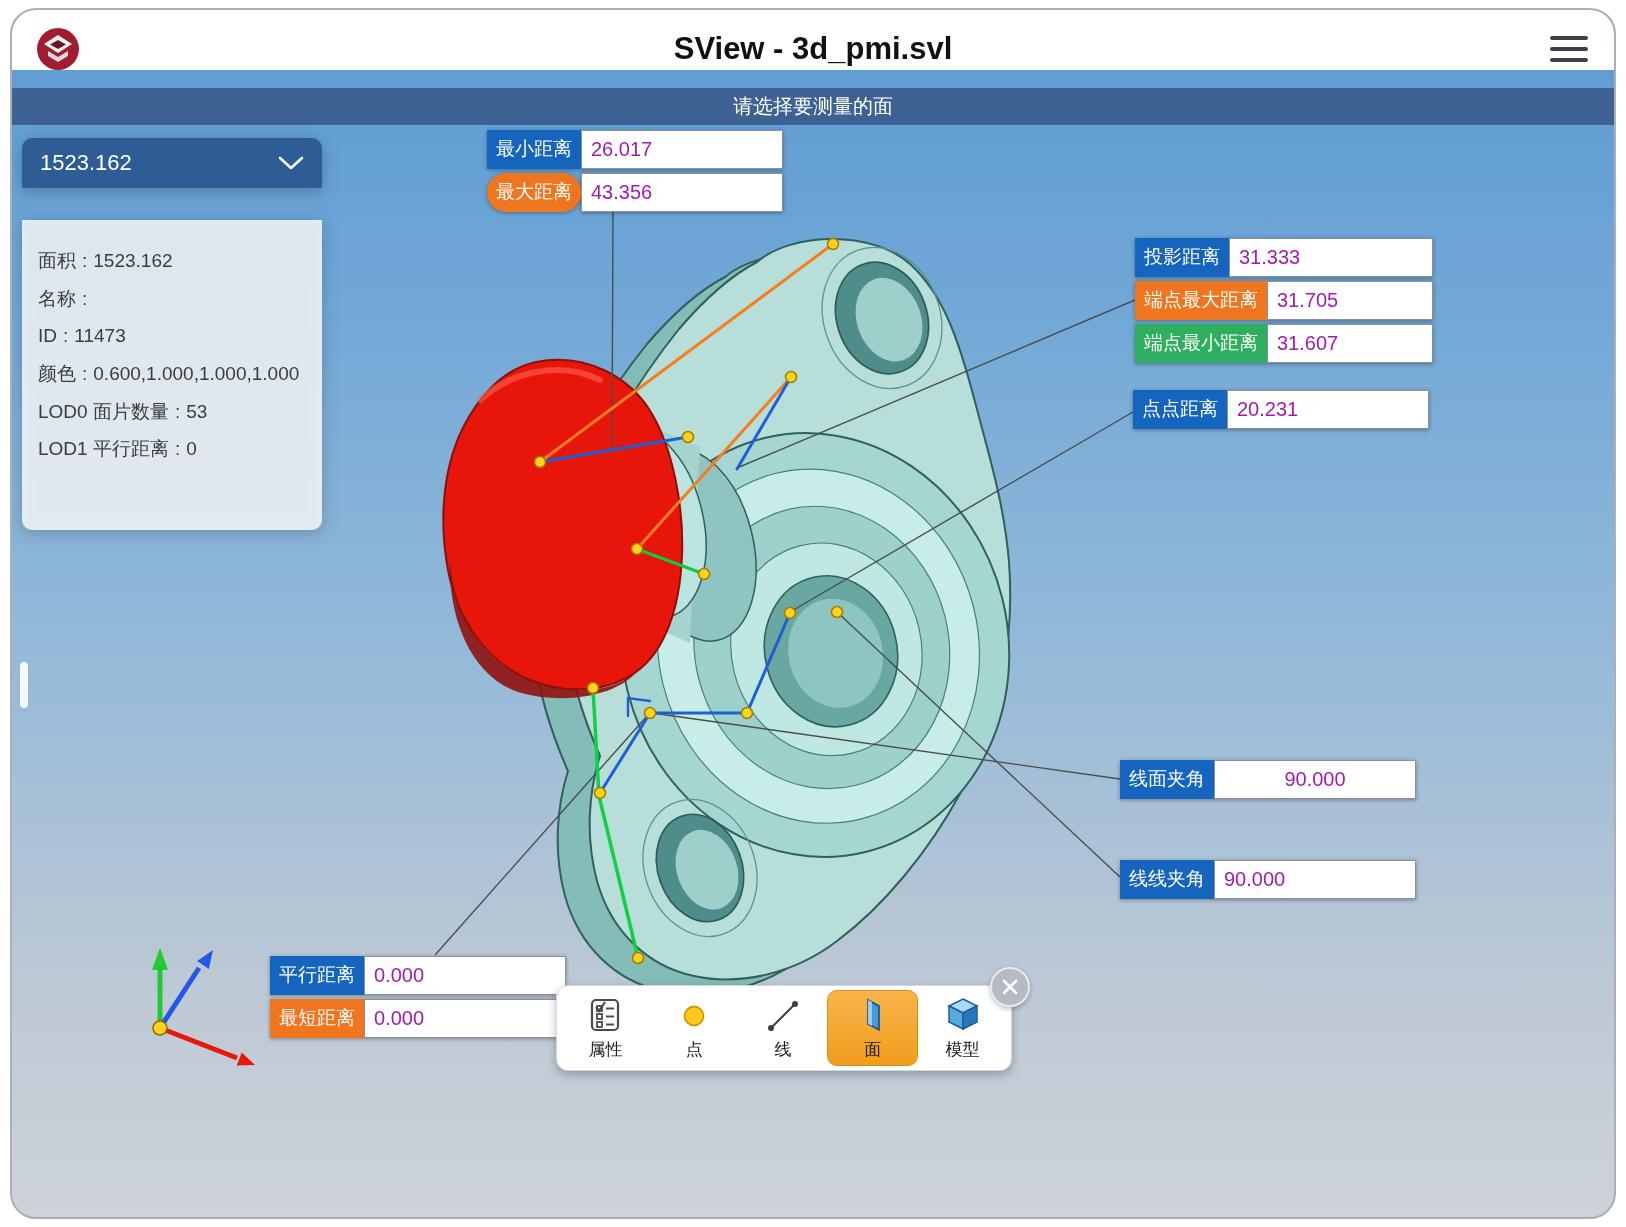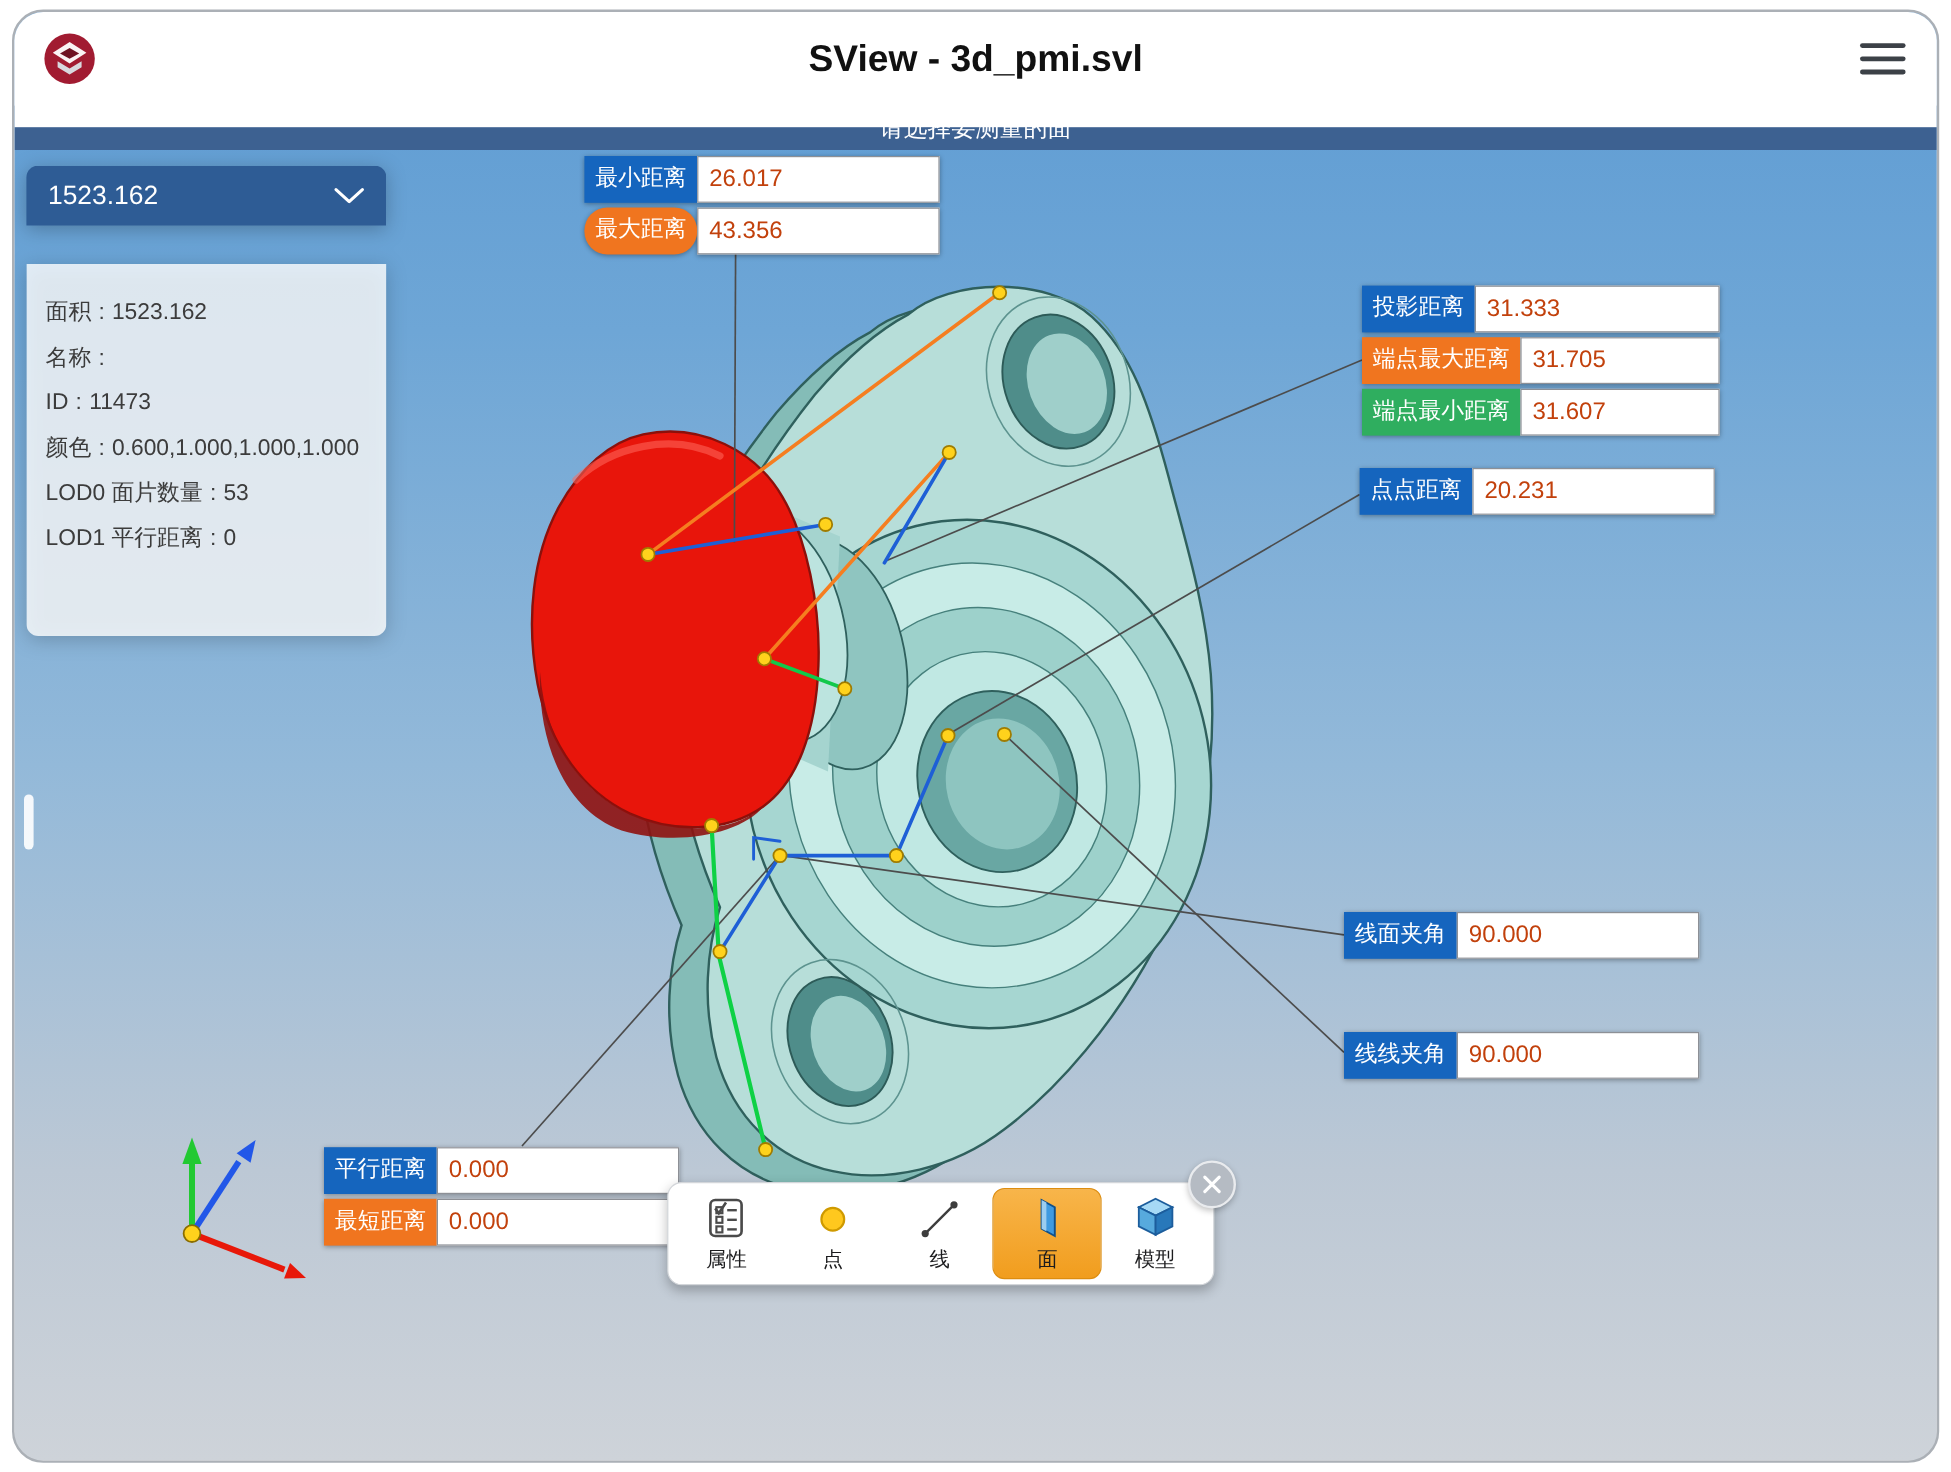--- a/index.html
+++ b/index.html
@@ -1,21 +1,21 @@
 <!DOCTYPE html>
 <html><head>
 <meta charset="utf-8">
 <style>
   html,body{margin:0;padding:0;background:#ffffff;width:1626px;height:1227px;overflow:hidden;
     font-family:"Liberation Sans","DejaVu Sans",sans-serif;}
   .device{position:absolute;left:10px;top:8px;right:10px;bottom:8px;border:2px solid #abb0b6;
     border-radius:26px;overflow:hidden;
     background:linear-gradient(180deg,#5d9bd3 0%,#6ea6d6 22%,#93b9d9 52%,#bcc8d5 80%,#ced3d9 100%);}
   
-  .topbar{position:absolute;left:0;top:0;right:0;height:96px;background:#ffffff;z-index:30;padding-left:24px;}
+  .topbar{position:absolute;left:0;top:0;right:0;height:60px;background:#ffffff;z-index:30;padding-left:24px;}
   .logo{position:absolute;left:24px;top:17px;width:44px;height:44px;}
   .title{position:absolute;left:0;right:0;top:0;height:78px;line-height:78px;text-align:center;
     font-size:31px;font-weight:700;color:#111;}
   .menu{position:absolute;right:26px;top:26px;width:38px;height:27px;cursor:pointer;}
   .menu span{display:block;height:4px;background:#3c4147;border-radius:2px;margin-bottom:7px;}
   
   .msgbar{position:absolute;left:0;top:78px;right:0;height:37px;z-index:29;
     display:flex;align-items:center;justify-content:center;color:#fff;font-size:20px;}
   
   .scene{position:absolute;left:-12px;top:-10px;width:1626px;height:1227px;z-index:1;}
@@ -25,21 +25,21 @@
   .panel-header{height:50px;border-radius:10px 10px 0 0;display:flex;align-items:center;
     justify-content:space-between;padding:0 18px;color:#fff;font-size:22px;cursor:pointer;}
   .panel-body{background:rgba(255,255,255,.8);border-radius:0 0 10px 10px;padding:16px 16px 18px 16px;
     color:#3c3c3c;font-size:19px;line-height:1.35;min-height:276px;backdrop-filter:blur(2px);margin-top:32px;}
   .prow{margin:12px 0;word-break:break-all;}
   .prow .sep{margin:0 6px;}
   
   .measure-group{position:absolute;z-index:22;}
   .measure-row{display:flex;margin-bottom:4px;filter:drop-shadow(0 1px 2px rgba(0,0,0,.35));}
   .tag{color:#fff;font-size:19px;padding:5px 9px;white-space:nowrap;line-height:27px;}
-  .val{background:#fff;border:1px solid #8d9096;color:#c2410c;font-size:20px;padding:5px 9px;
+  .val{background:#fff;border:1px solid #8d9096;color:#a21caf;font-size:20px;padding:5px 9px;
     line-height:27px;width:182px;white-space:nowrap;}
   .grpB{width:298px;}
   .grpB .val{flex:1;width:auto;}
   
   .toolbar{position:absolute;left:544px;top:975px;width:456px;height:86px;background:#fff;
     border:1px solid #d3d6da;border-radius:12px;z-index:24;display:flex;align-items:stretch;
     padding:4px;box-sizing:border-box;box-shadow:0 4px 10px rgba(0,0,0,.25);}
   .tool{flex:1;display:flex;flex-direction:column;align-items:center;justify-content:center;
     gap:3px;cursor:pointer;border-radius:10px;}
   .tool .tlabel{font-size:17px;color:#1c1c1e;}
@@ -219,21 +219,21 @@
     </div>
   </div>
 
   <div class="measure-group" style="left:1121px;top:380px;">
     <div class="measure-row">
       <span class="tag" style="background: rgb(21, 101, 190);">点点距离</span>
       <span class="val">20.231</span>
     </div>
   </div>
 
-  <div class="measure-group" style="left:1108px;top:750px;">
+  <div class="measure-group" style="left:1108px;top:750px;text-align:center;">
     <div class="measure-row">
       <span class="tag" style="background: rgb(21, 101, 190);">线面夹角</span>
       <span class="val">90.000</span>
     </div>
   </div>
 
   <div class="measure-group" style="left:1108px;top:850px;">
     <div class="measure-row">
       <span class="tag" style="background: rgb(21, 101, 190);">线线夹角</span>
       <span class="val">90.000</span>

